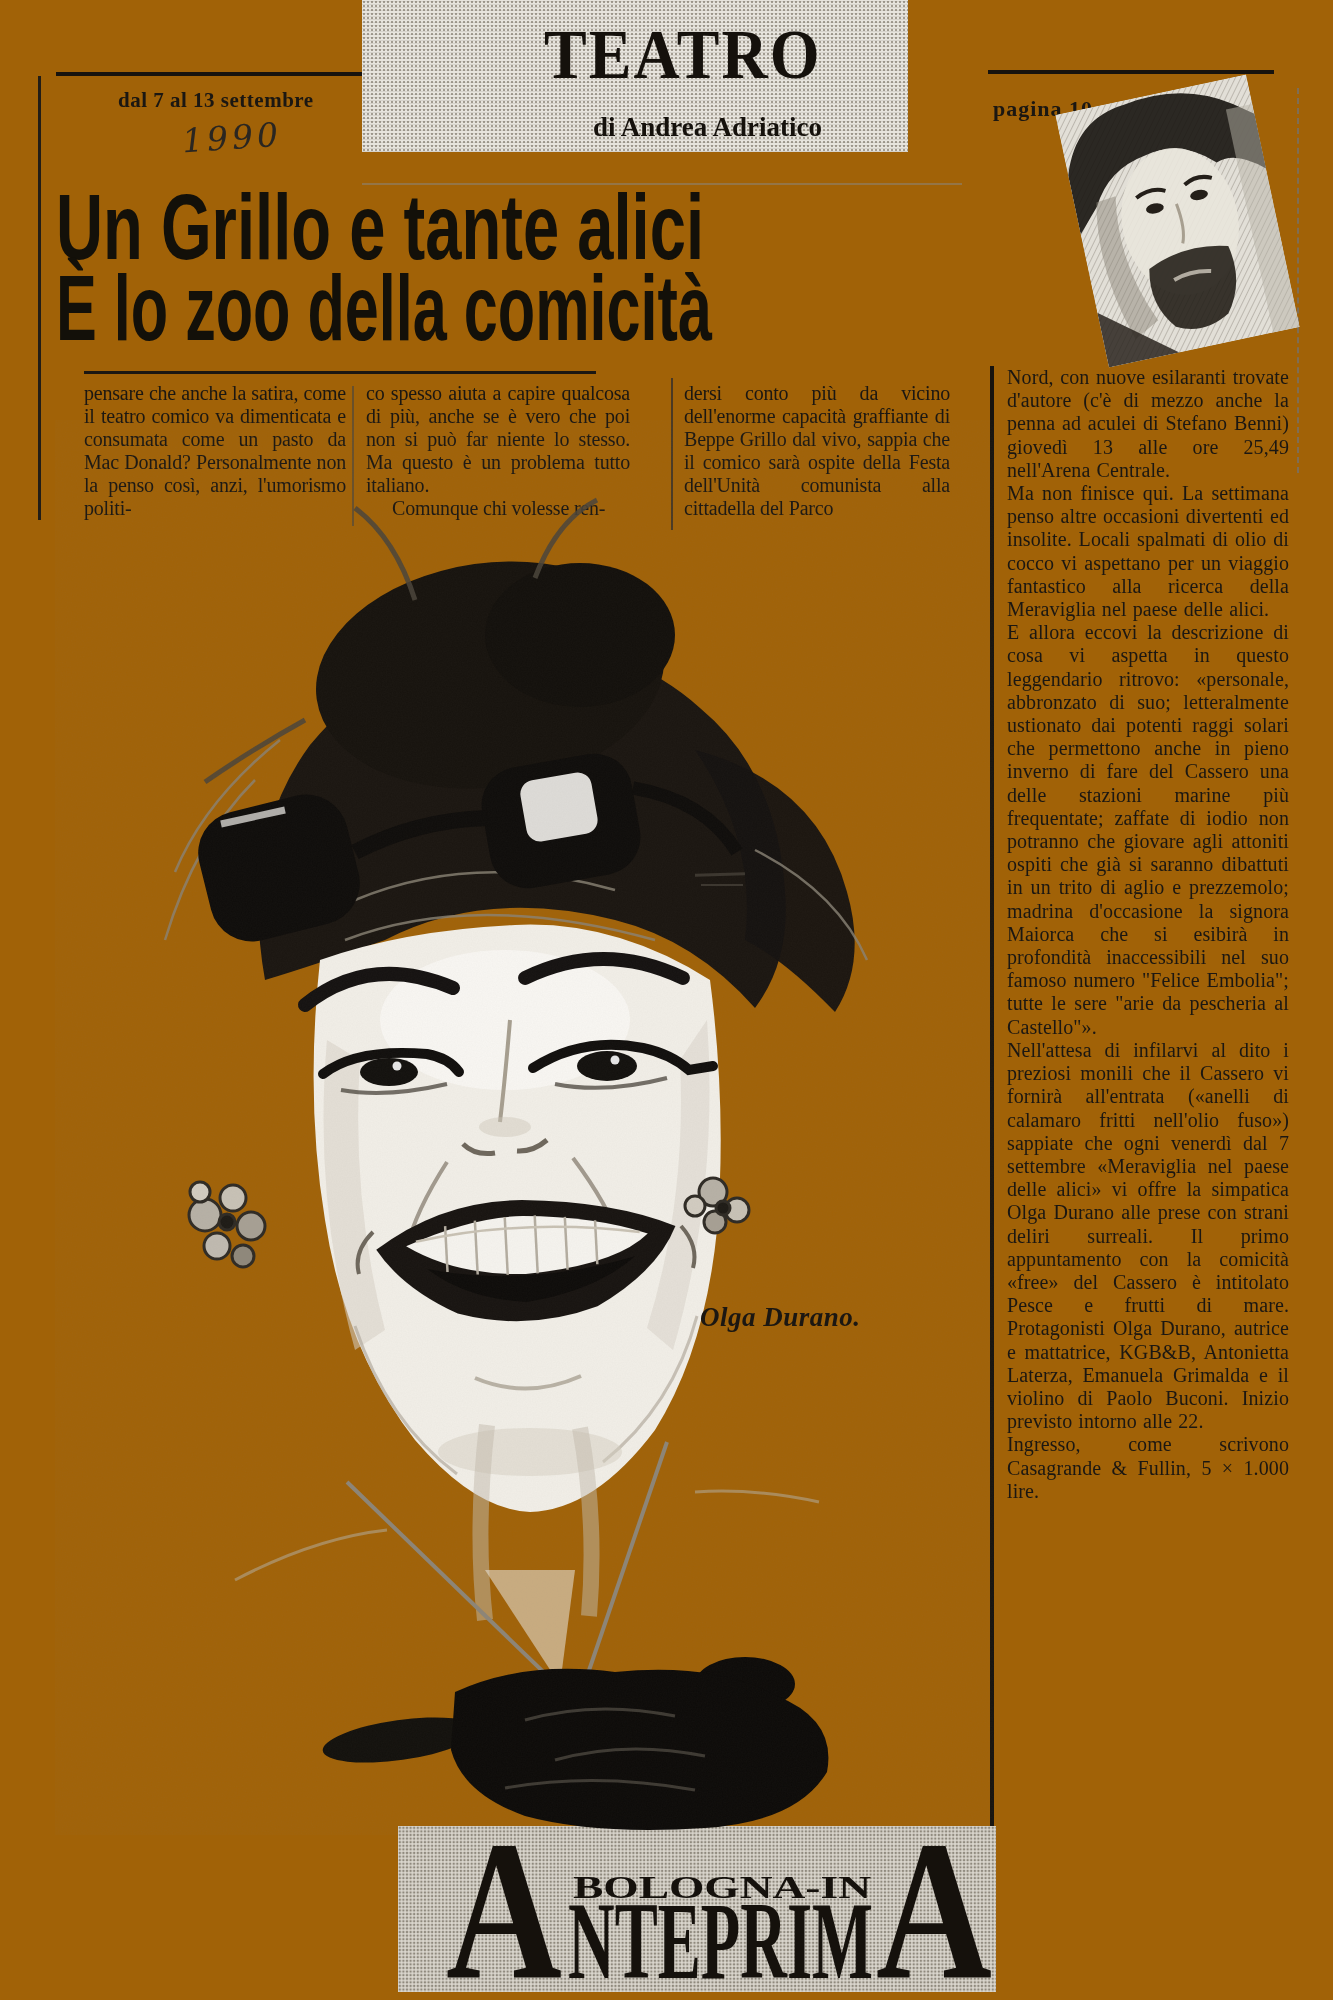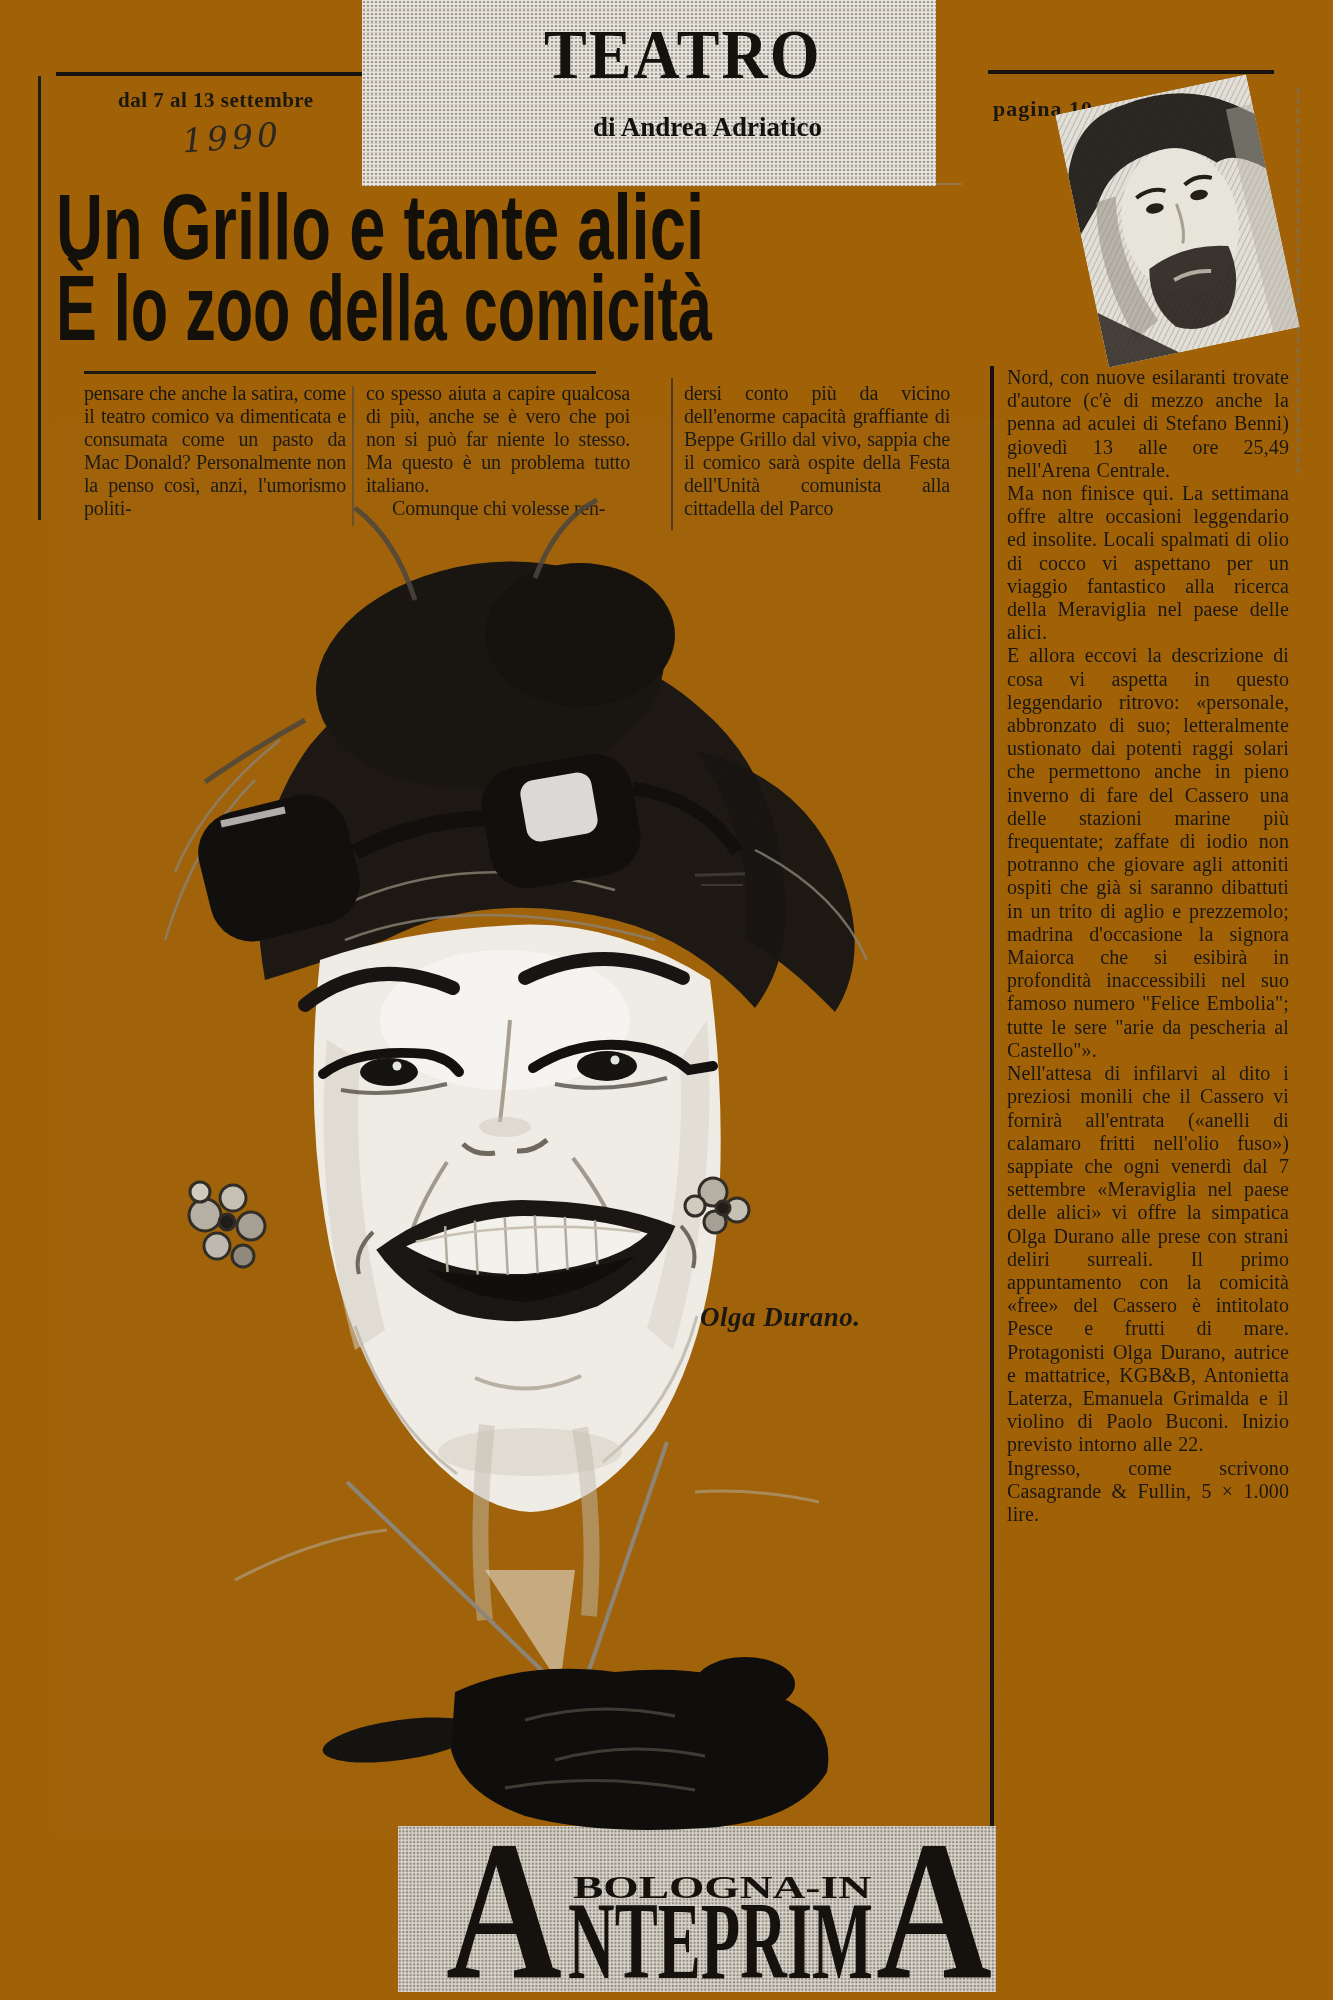--- a/index.html
+++ b/index.html
@@ -18,25 +18,25 @@
   .rule-rightedge{left:1297px;top:88px;height:385px;width:0;border-left:2px dashed #77726a;opacity:.8;}
   .rule-headline{left:84px;top:371px;width:512px;height:3px;background:#1b1712;}
   .rule-boxbottom{left:362px;top:183px;width:600px;height:2px;background:#8a857c;opacity:.55;}
   .rule-maincol{left:990px;top:366px;width:4px;height:1582px;background:#17130e;}
   .divider1{left:352px;top:386px;width:2px;height:140px;background:#4c463d;opacity:.65;}
   .divider2{left:671px;top:378px;width:2px;height:152px;background:#35302a;opacity:.8;}
   
   .date-label{left:118px;top:88px;font-weight:bold;font-size:21px;letter-spacing:.5px;}
   .year-hand{left:182px;top:118px;font-size:33px;font-style:italic;letter-spacing:4px;
     transform:rotate(-4deg);color:#2a2621;font-family:"DejaVu Serif",serif;}
-  .teatro-box{left:362px;top:0;width:546px;height:186px;
+  .teatro-box{left:362px;top:0;width:546px;height:152px;
     background-color:#e7e4dd;
     background-image:repeating-linear-gradient(0deg, rgba(110,104,94,.14) 0 1px, rgba(0,0,0,0) 1px 3px),
       radial-gradient(#a29c91 1px, rgba(0,0,0,0) 1.4px);
-    background-size:100% 100%,4px 4px;padding-left:28px;}
+    background-size:100% 100%,4px 4px;}
   .teatro-title{position:absolute;left:182px;top:14px;font-weight:bold;font-size:64px;
     letter-spacing:2px;transform:scaleY(1.1);transform-origin:top left;color:#15110c;}
   .teatro-byline{position:absolute;left:186px;top:112px;font-weight:bold;font-size:27px;color:#15110c;margin-left:45px;}
   .pagina-label{left:993px;top:96px;font-weight:bold;font-size:22px;letter-spacing:1px;}
   
   .author-photo{left:1080px;top:92px;width:195px;height:258px;transform:rotate(-12deg);overflow:hidden;}
   
   .headline-svg{left:48px;top:186px;}
   
   .intro-col{top:382px;height:152px;overflow:hidden;font-size:20px;line-height:23px;
@@ -126,21 +126,21 @@
       <p><span>Comunque chi volesse ren-</span></p>
     </div>
   <div class="abs divider2"></div>
   <div class="abs intro-col col3">
       <p><span>dersi conto più da vicino dell'enorme capacità graffiante di Beppe Grillo dal vivo, sappia che il comico sarà ospite della Festa dell'Unità comunista alla cittadella del Parco</span></p>
     </div>
 
   <div class="abs rule-maincol"></div>
   <div class="abs right-col">
       <p><span>Nord, con nuove esilaranti trovate d'autore (c'è di mezzo anche la penna ad aculei di Stefano Benni) </span><span class="b">giovedì 13</span><span> alle ore 25,49 nell'Arena Centrale.</span></p>
-      <p><span>Ma non finisce qui. La settimana offre altre occasioni leggendario ed insolite. Locali spalmati di olio di cocco vi aspettano per un viaggio fantastico alla ricerca della </span><span class="b">Meraviglia nel paese delle alici</span><span>.</span></p>
+      <p><span>Ma non finisce qui. La settimana penso altre occasioni divertenti ed insolite. Locali spalmati di olio di cocco vi aspettano per un viaggio fantastico alla ricerca della </span><span class="b">Meraviglia nel paese delle alici</span><span>.</span></p>
       <p><span>E allora eccovi la descrizione di cosa vi aspetta in questo leggendario ritrovo: «personale, abbronzato di suo; letteralmente ustionato dai potenti raggi solari che permettono anche in pieno inverno di fare del Cassero una delle stazioni marine più frequentate; zaffate di iodio non potranno che giovare agli attoniti ospiti che già si saranno dibattuti in un trito di aglio e prezzemolo; madrina d'occasione la signora Maiorca che si esibirà in profondità inaccessibili nel suo famoso numero "Felice Embolia"; tutte le sere "arie da pescheria al Castello"».</span></p>
       <p><span>Nell'attesa di infilarvi al dito i preziosi monili che il Cassero vi fornirà all'entrata («anelli di calamaro fritti nell'olio fuso») sappiate che ogni venerdì </span><span class="b">dal 7 settembre</span><span> «Meraviglia nel paese delle alici» vi offre la simpatica Olga Durano alle prese con strani deliri surreali. Il primo appuntamento con la comicità «free» del Cassero è intitolato </span><span class="b">Pesce e frutti di mare</span><span>. Protagonisti Olga Durano, autrice e mattatrice, KGB&amp;B, Antonietta Laterza, Emanuela Grimalda e il violino di Paolo Buconi. Inizio previsto intorno alle 22.</span></p>
       <p><span>Ingresso, come scrivono Casagrande &amp; Fullin, 5 × 1.000 lire.</span></p>
     </div>
 
   <div class="abs portrait">
     <svg width="945" height="1415" viewBox="0 0 945 1415">
       <defs>
         <filter id="grain" x="0" y="0" width="100%" height="100%">
           <feTurbulence type="fractalNoise" baseFrequency="0.8" numOctaves="2" result="n"></feTurbulence>

